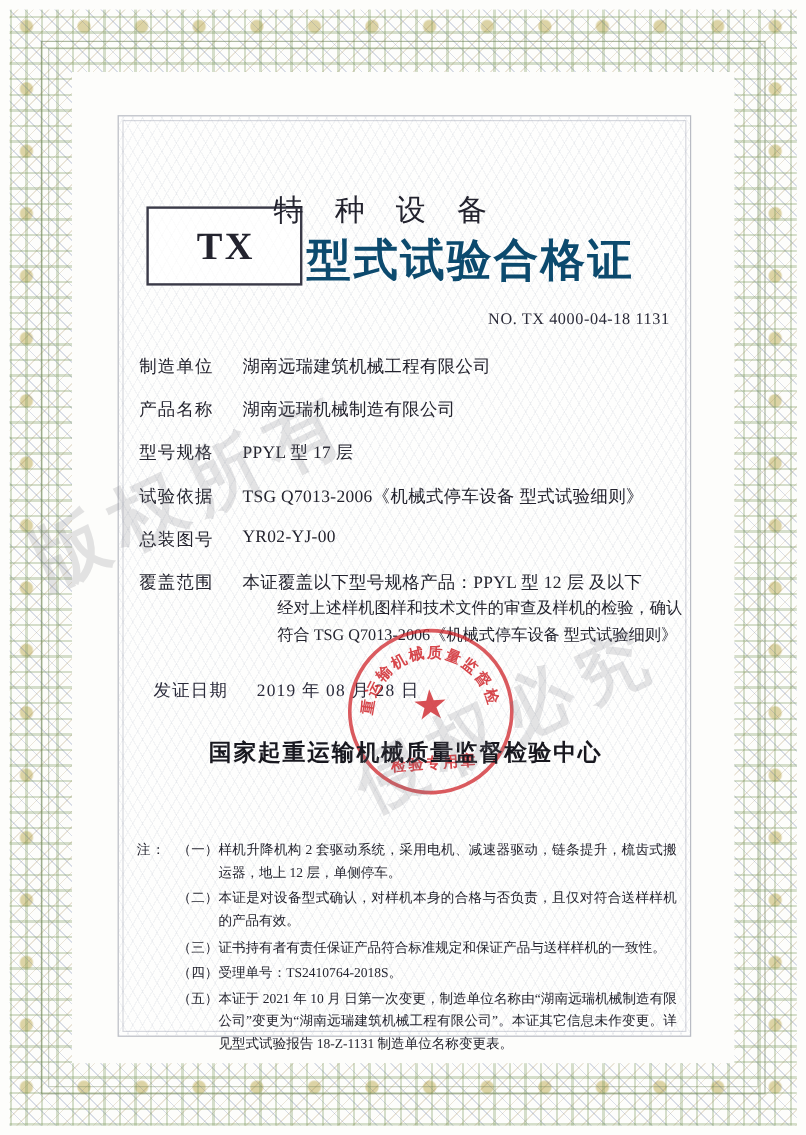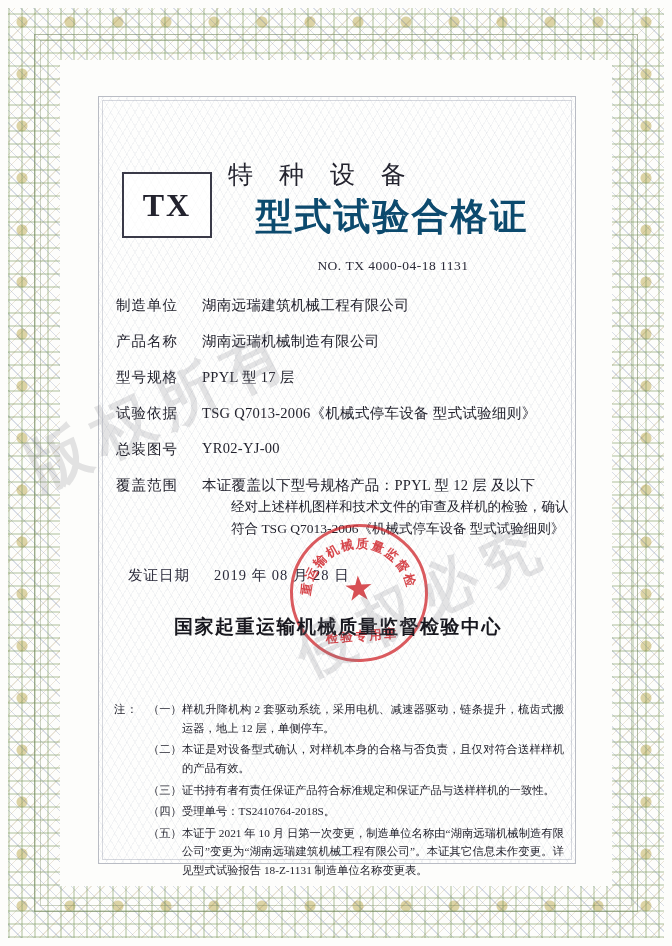--- a/index.html
+++ b/index.html
@@ -107,22 +107,22 @@
 
   .tx-box {
     position: absolute;
     left: 24px;
     top: 76px;
     width: 86px;
     height: 62px;
     border: 2px solid #3a3a48;
     display: flex;
     align-items: center;
-    justify-content: center;
     background: rgba(255,255,255,0.7);
+    padding-left: 40px;
   }
   .tx-box span {
     font-family: "Liberation Serif", serif;
     font-size: 32px;
     font-weight: bold;
     letter-spacing: 2px;
     color: #23232e;
   }
 
   .title-small {
@@ -146,21 +146,21 @@
     font-weight: bold;
     letter-spacing: 2px;
     color: #0c4a6e;
     font-family: "DejaVu Serif", serif;
   }
   .cert-no {
     position: absolute;
     left: 130px;
     top: 162px;
     width: 330px;
-    text-align: center;
+    text-align: right;
     font-size: 13.5px;
     letter-spacing: 0.5px;
     color: #2a2a38;
     font-family: "Liberation Serif", serif;
   }
 
   
   .fields {
     position: absolute;
     left: 18px;

